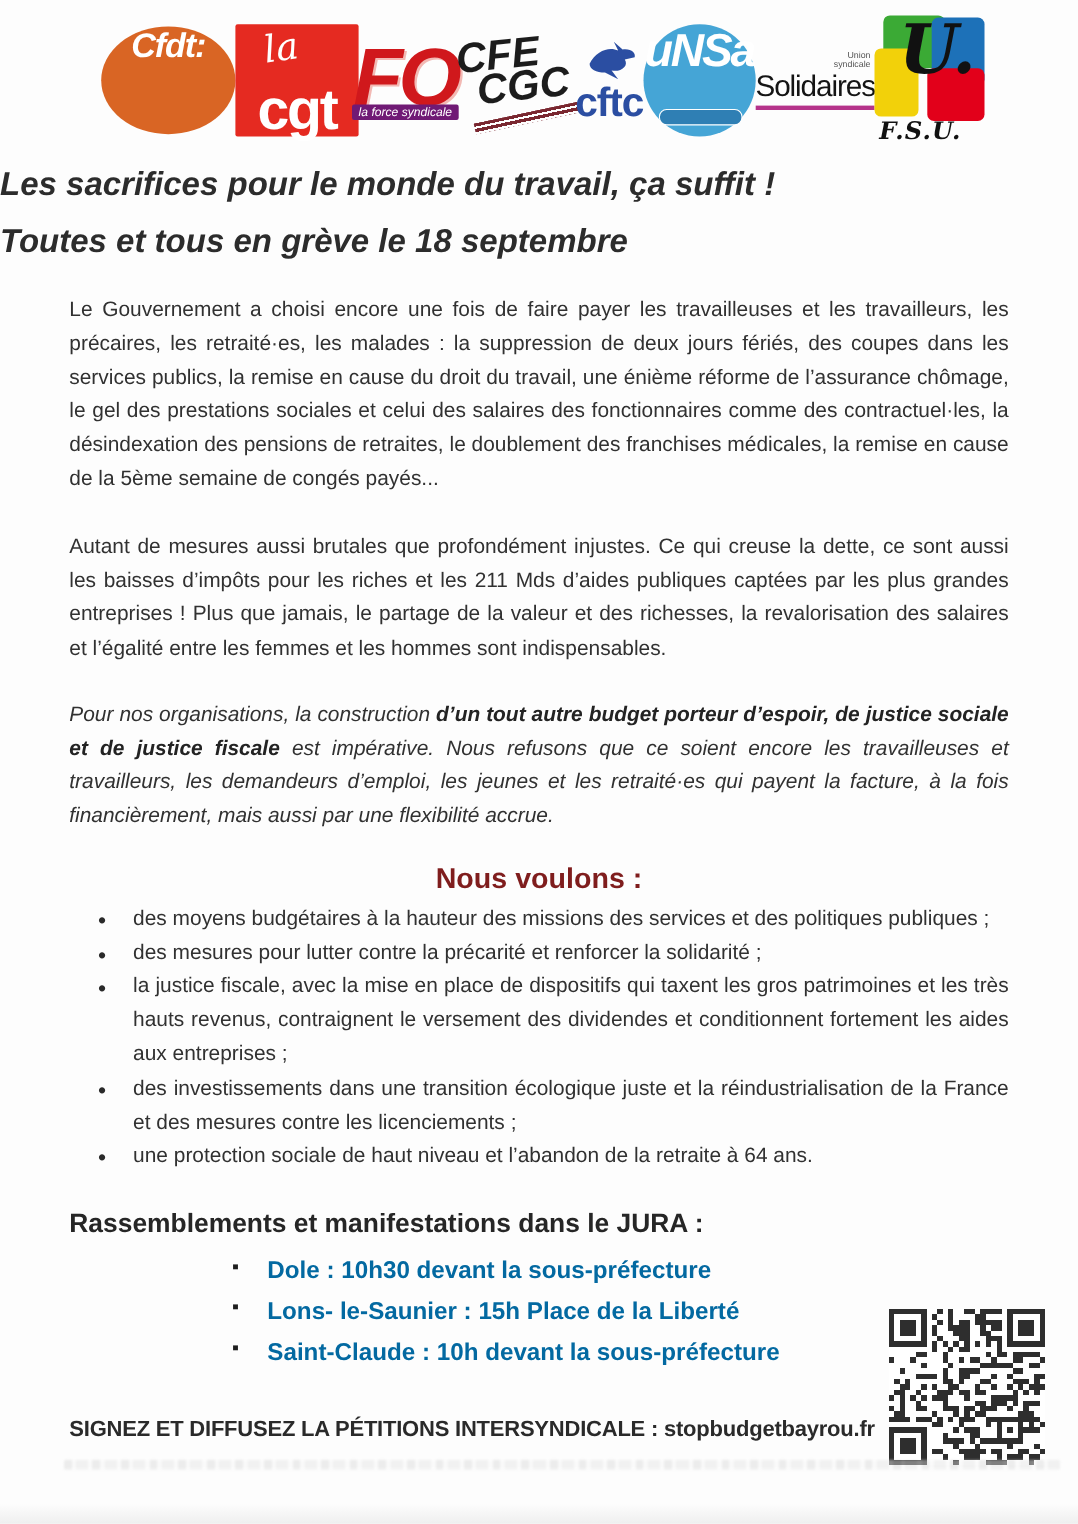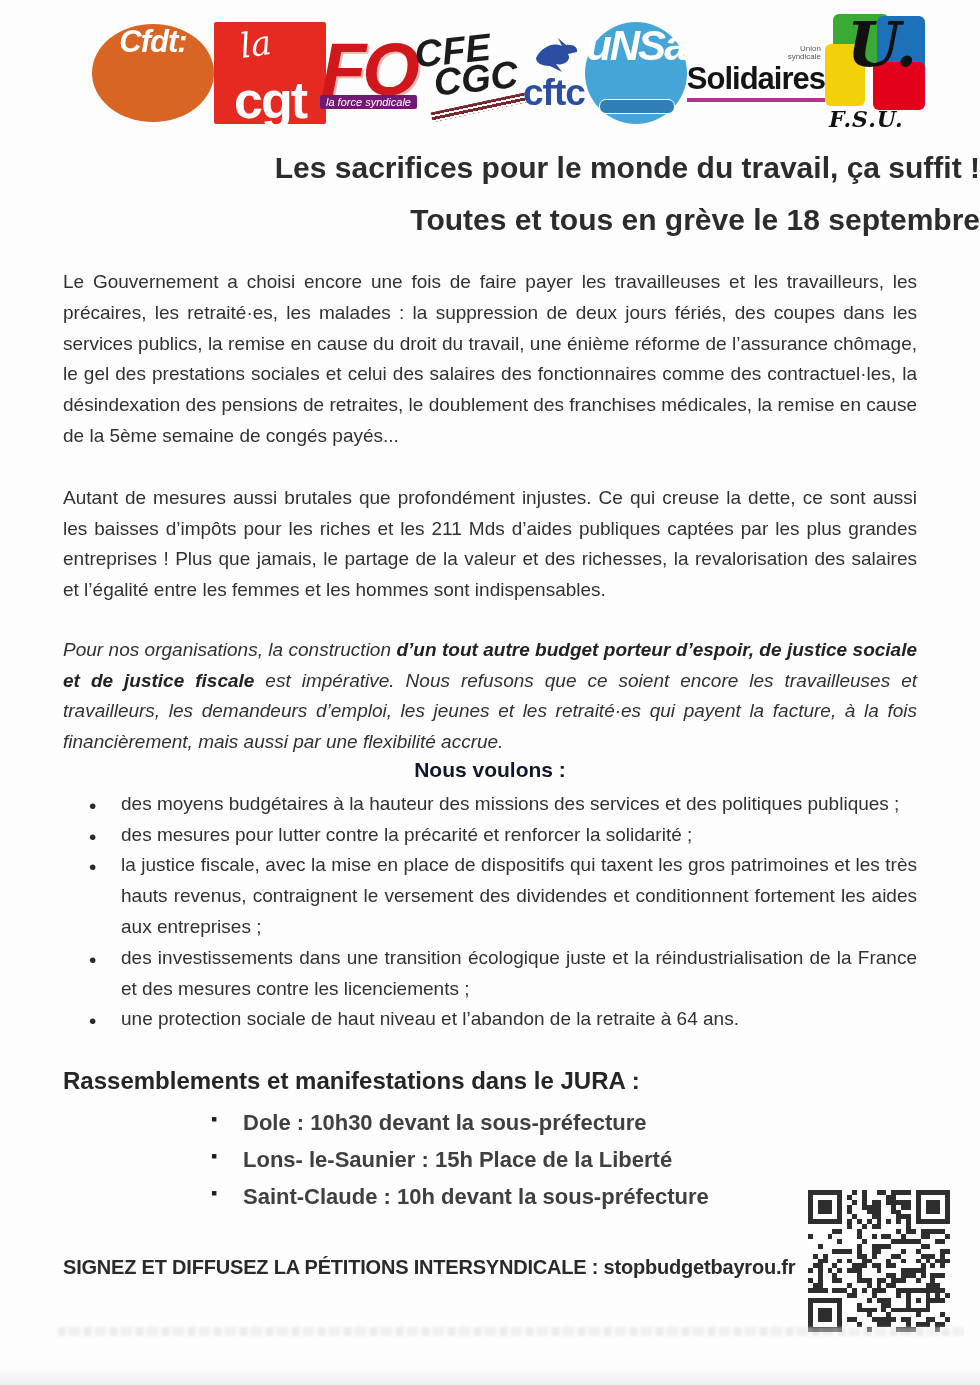--- a/index.html
+++ b/index.html
@@ -71,21 +71,21 @@
     width:102px;height:102px;border-radius:50%;background:#45a5d6;
     display:flex;align-items:flex-start;justify-content:center;position:relative;
   }
   .unsa-circle .u{color:#fff;font-weight:bold;font-size:42px;letter-spacing:-2px;font-style:italic;}
   .unsa-pill{
     position:absolute;bottom:10px;left:14px;width:74px;height:13px;border-radius:7px;
     background:#2f7fb4;border:1px solid #fff;
   }
 
   .solidaires{display:flex;flex-direction:column;align-items:flex-start;position:relative;padding-top:18px;}
-  .solid-main{color:#141414;font-weight:bold;font-size:31px;letter-spacing:-1px;line-height:1;}
+  .solid-main{color:#141414;font-weight:normal;font-size:27px;letter-spacing:-1px;line-height:1;}
   .solid-sub{
     position:absolute;top:0;right:4px;color:#555;font-size:8px;line-height:1.1;text-align:right;width:46px;
   }
   .solid-underline{width:100%;height:4px;background:#b5338a;margin-top:4px;}
 
   .fsu{width:104px;height:118px;position:relative;}
   .fsu .blk{position:absolute;border-radius:6px;}
   .fsu .g{left:8px;top:0;width:56px;height:48px;background:#3baa35;}
   .fsu .b{left:52px;top:2px;width:48px;height:62px;background:#1d71b8;}
   .fsu .y{left:0;top:30px;width:40px;height:62px;background:#f2d10a;}
@@ -96,37 +96,37 @@
     font-size:62px;color:#111;
   }
   .fsu .fsu-sub{
     position:absolute;left:4px;bottom:0;
     font-family:"DejaVu Serif",serif;font-weight:bold;font-style:italic;
     font-size:22px;color:#111;letter-spacing:1px;
   }
 
   
   .headline{
-    margin-top:10px;text-align:right;
-    font-weight:bold;font-size:30px;line-height:1.72;color:#2c2c2c;
+    margin-top:10px;text-align:left;
+    font-weight:bold;font-size:30px;line-height:1.72;color:#2c2c2c;font-style:italic;
   }
 
   
   .content{padding:0 63px;}
   .content p{
     margin:0;text-align:justify;
     font-size:19px;line-height:1.62;color:#313131;
   }
   .p1{margin-top:22px !important;}
   .p2{margin-top:31px !important;}
   .p3{margin-top:29px !important;font-style:italic;}
   .content p b{color:#232323;}
 
   .demands-heading{
-    text-align:center;font-weight:bold;font-size:21px;color:#0f172a;
+    margin-top:25px;text-align:center;font-weight:bold;font-size:26px;color:#7f1d1d;
   }
   ul.demands{
     margin:7px 0 0 0;padding:0;list-style:none;
   }
   ul.demands li{
     position:relative;padding-left:58px;text-align:justify;
     font-size:19px;line-height:1.62;color:#313131;
   }
   ul.demands li::before{
     content:"\2022";position:absolute;left:26px;top:0;font-size:21px;color:#2a2a2a;
@@ -134,21 +134,21 @@
 
   
   .rallies-heading{
     margin-top:32px;font-weight:bold;font-size:24px;color:#262626;
   }
   ul.rallies{
     margin:10px 0 0 148px;padding:0;list-style:none;
   }
   ul.rallies li{
     position:relative;padding-left:32px;
-    font-weight:bold;font-size:22px;line-height:1.68;color:#404040;
+    font-weight:bold;font-size:22px;line-height:1.68;color:#0369a1;
   }
   ul.rallies li::before{
     content:"\25AA";position:absolute;left:0;top:-1px;font-size:18px;color:#1e1e1e;
   }
 
   .petition{
     margin-top:40px;font-weight:bold;font-size:20px;letter-spacing:-0.2px;color:#2a2a2a;
   }
 
   

